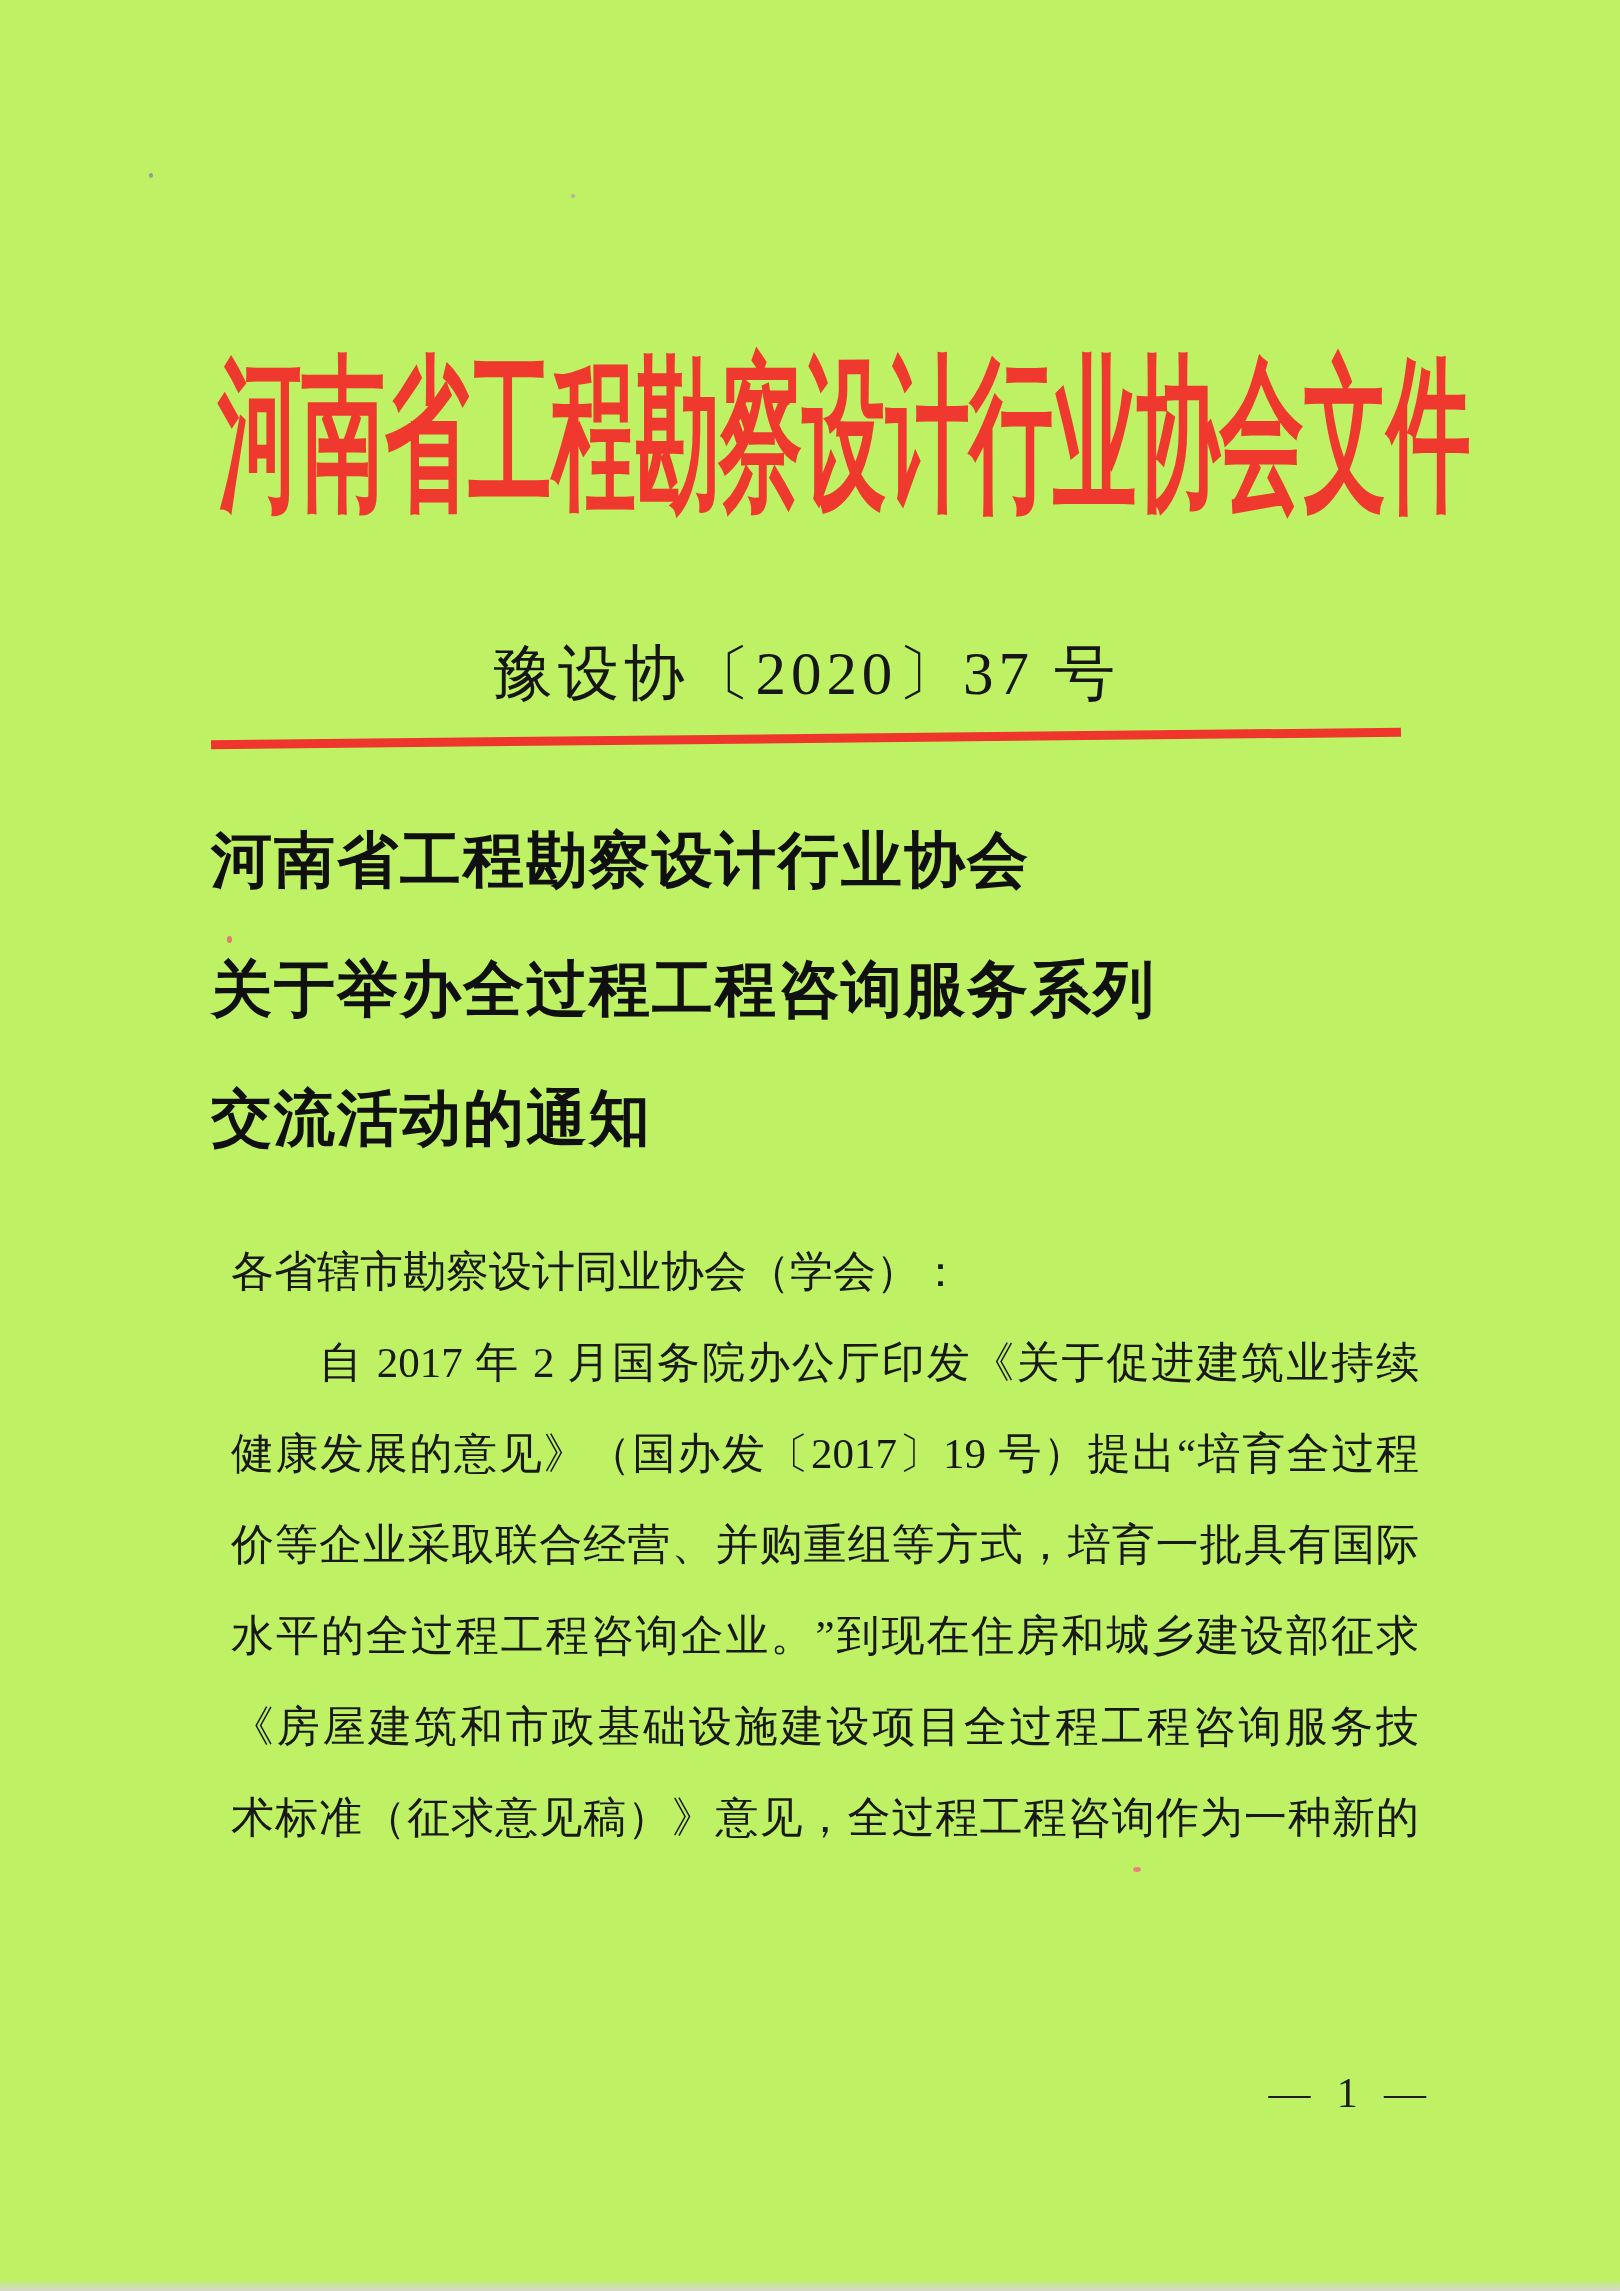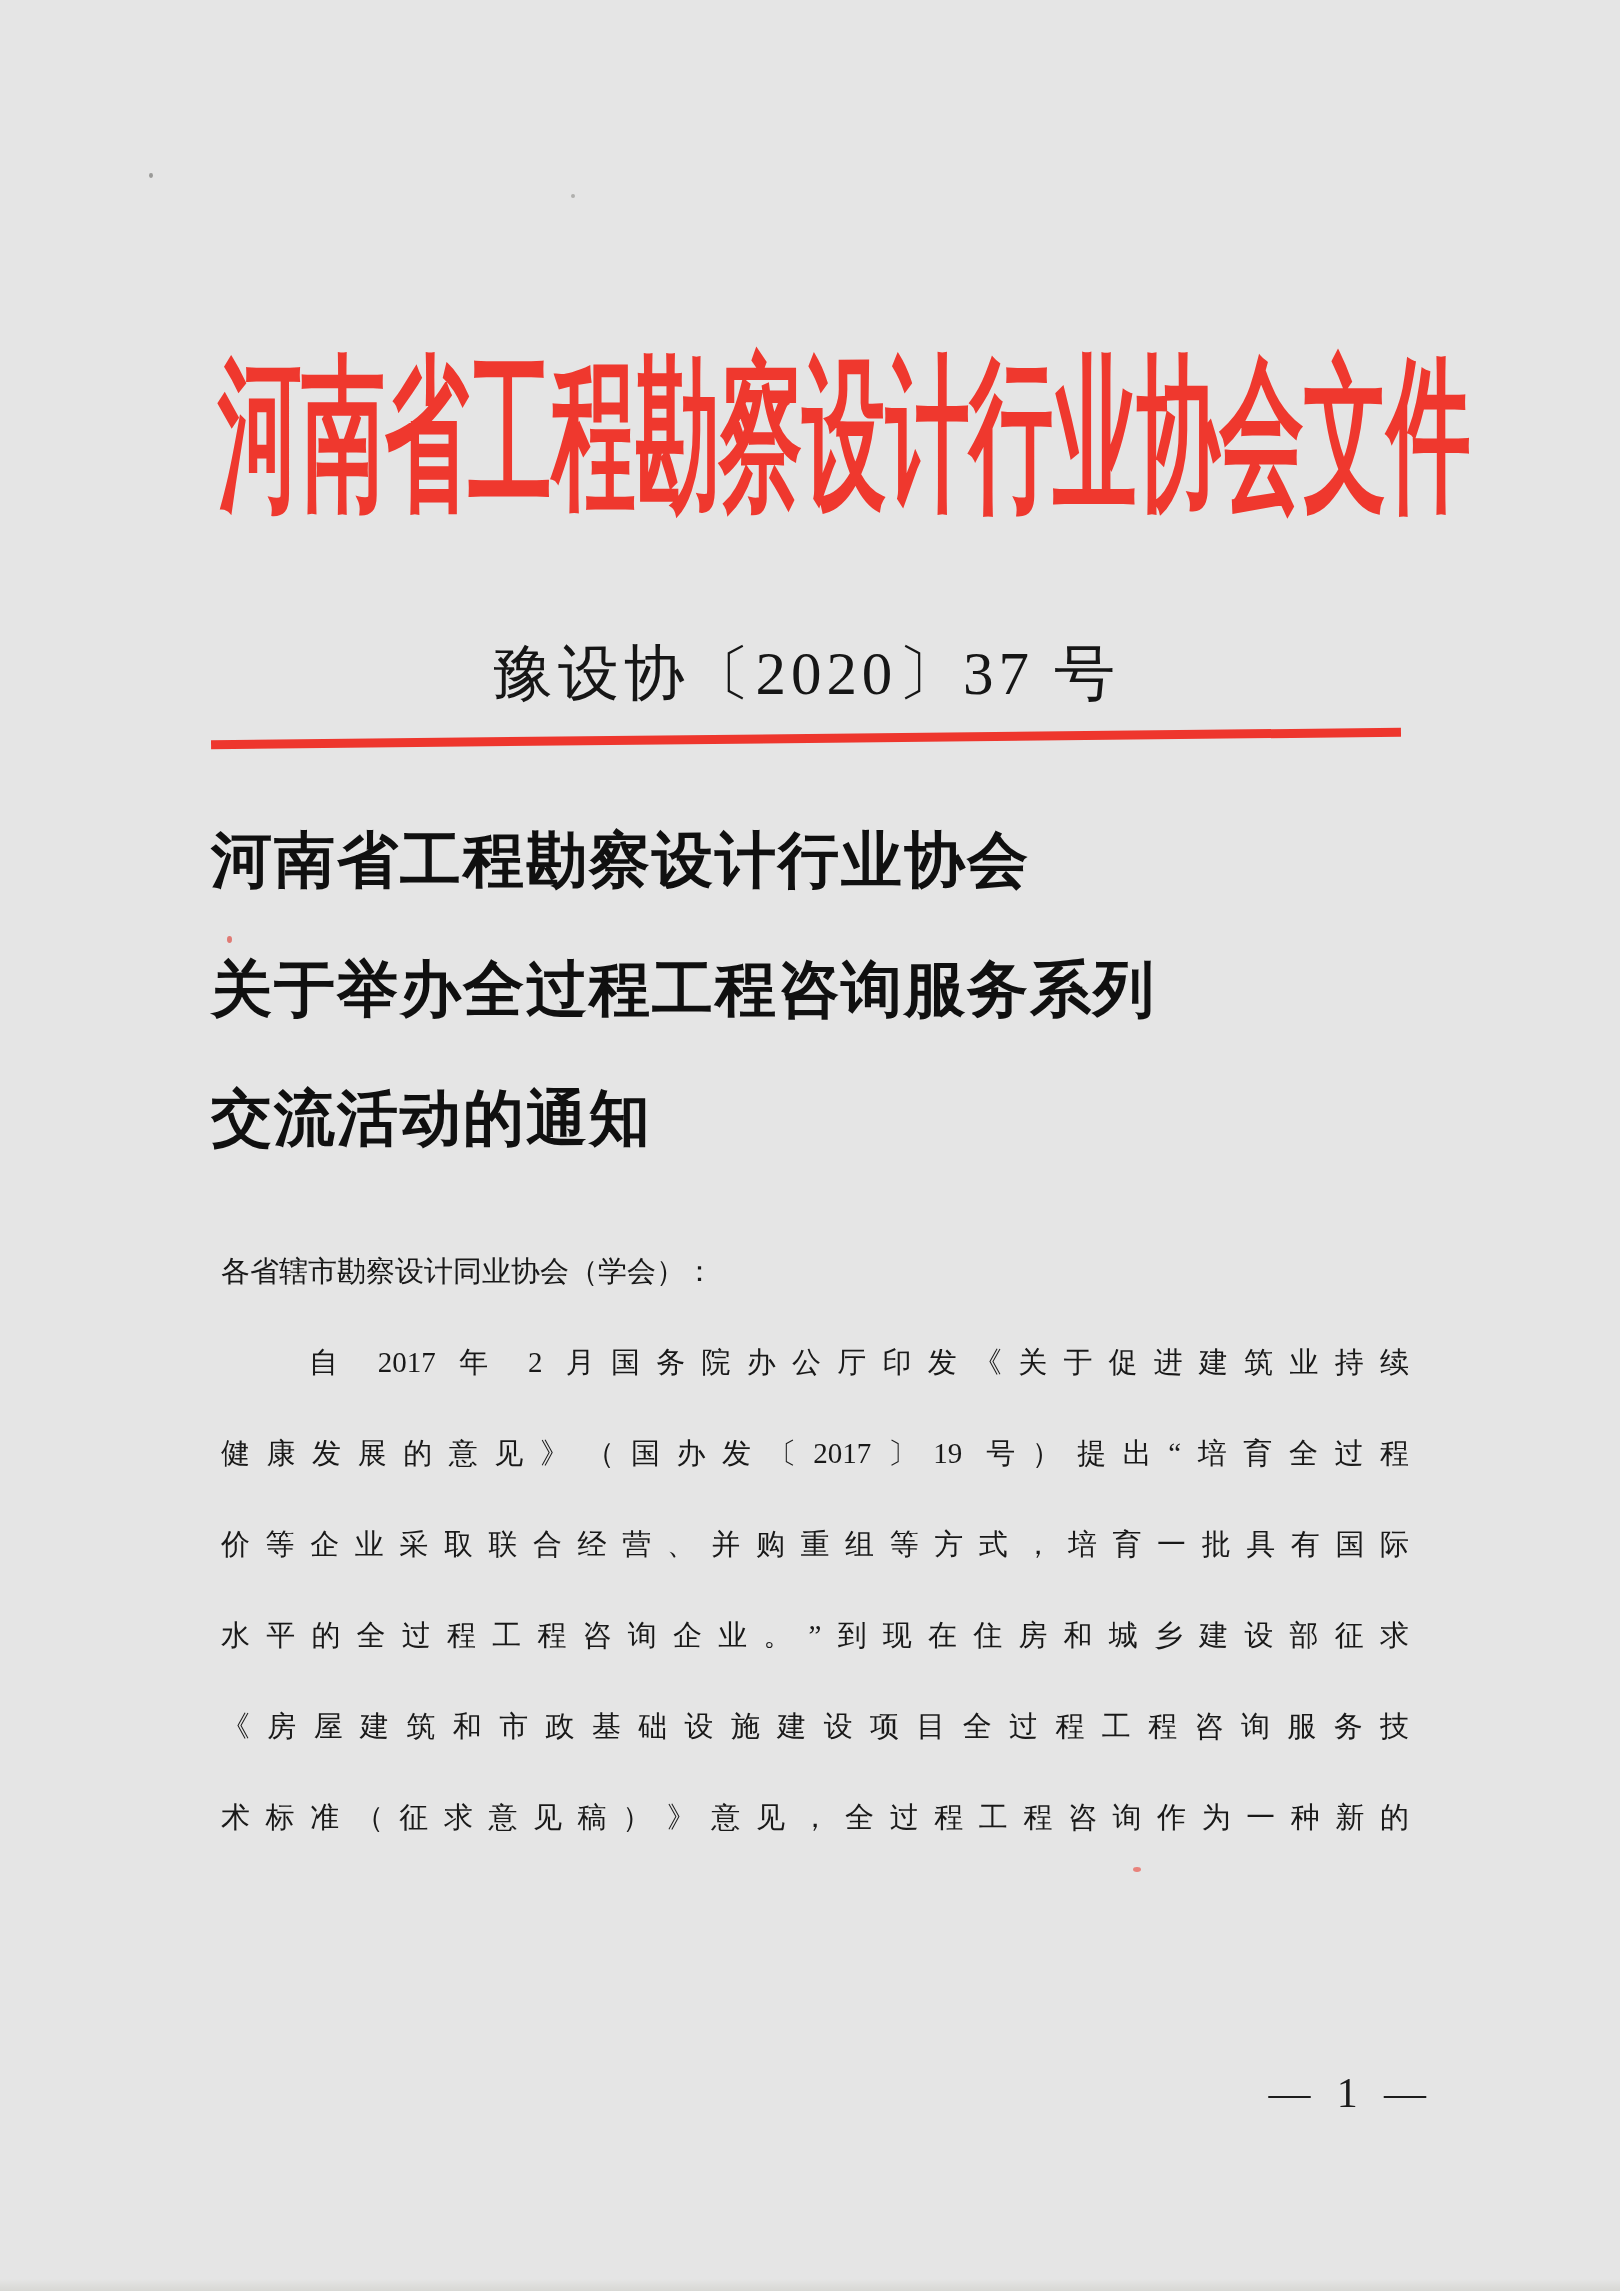--- a/index.html
+++ b/index.html
@@ -1,18 +1,18 @@
 <!DOCTYPE html>
 <html><head>
 <meta charset="utf-8">
 <style>
   html,body{margin:0;padding:0;background:#888;}
   .page{
     position:relative;width:1620px;height:2292px;margin:0 auto;
-    background:#e5e5e5;overflow:hidden;
+    background:#bef264;overflow:hidden;
     font-family:"Liberation Serif","DejaVu Serif",serif;
   }
   
   .red-title{
     position:absolute;left:218px;top:349px;width:2499px;height:173px;
     font-size:167px;line-height:173px;font-weight:bold;color:#ef382e;
     transform:scaleX(0.5);transform-origin:0 0;
     text-align:justify;text-align-last:justify;white-space:nowrap;
   }
   .doc-number{
@@ -22,22 +22,22 @@
   .red-rule{
     position:absolute;left:211px;top:734px;width:1190px;height:8.8px;
     background:#ee362d;transform:rotate(-0.6deg);transform-origin:50% 50%;
   }
   .title-block{
     position:absolute;left:211px;top:796px;width:1190px;
     text-align:left;color:#101010;
   }
   .title-line{height:129px;line-height:129px;font-size:61px;font-weight:bold;letter-spacing:2px;}
   .body-block{
-    position:absolute;left:221px;top:1226px;width:1188px;
-    font-size:29px;color:#191919;
+    position:absolute;left:231px;top:1226px;width:1188px;
+    font-size:43px;color:#191919;
   }
   .line{height:91px;line-height:91px;text-align:left;}
   .line.justify{text-align:justify;text-align-last:justify;}
   .line.indent{text-indent:88px;}
   .page-number{
     position:absolute;top:2064px;right:194px;height:59px;line-height:59px;
     font-size:42px;color:#1c1c1c;word-spacing:15.7px;white-space:nowrap;
   }
   .speck{position:absolute;border-radius:50%;}
   .speck.s1{left:149px;top:173px;width:3.9px;height:4.9px;background:#9a9a98;}

